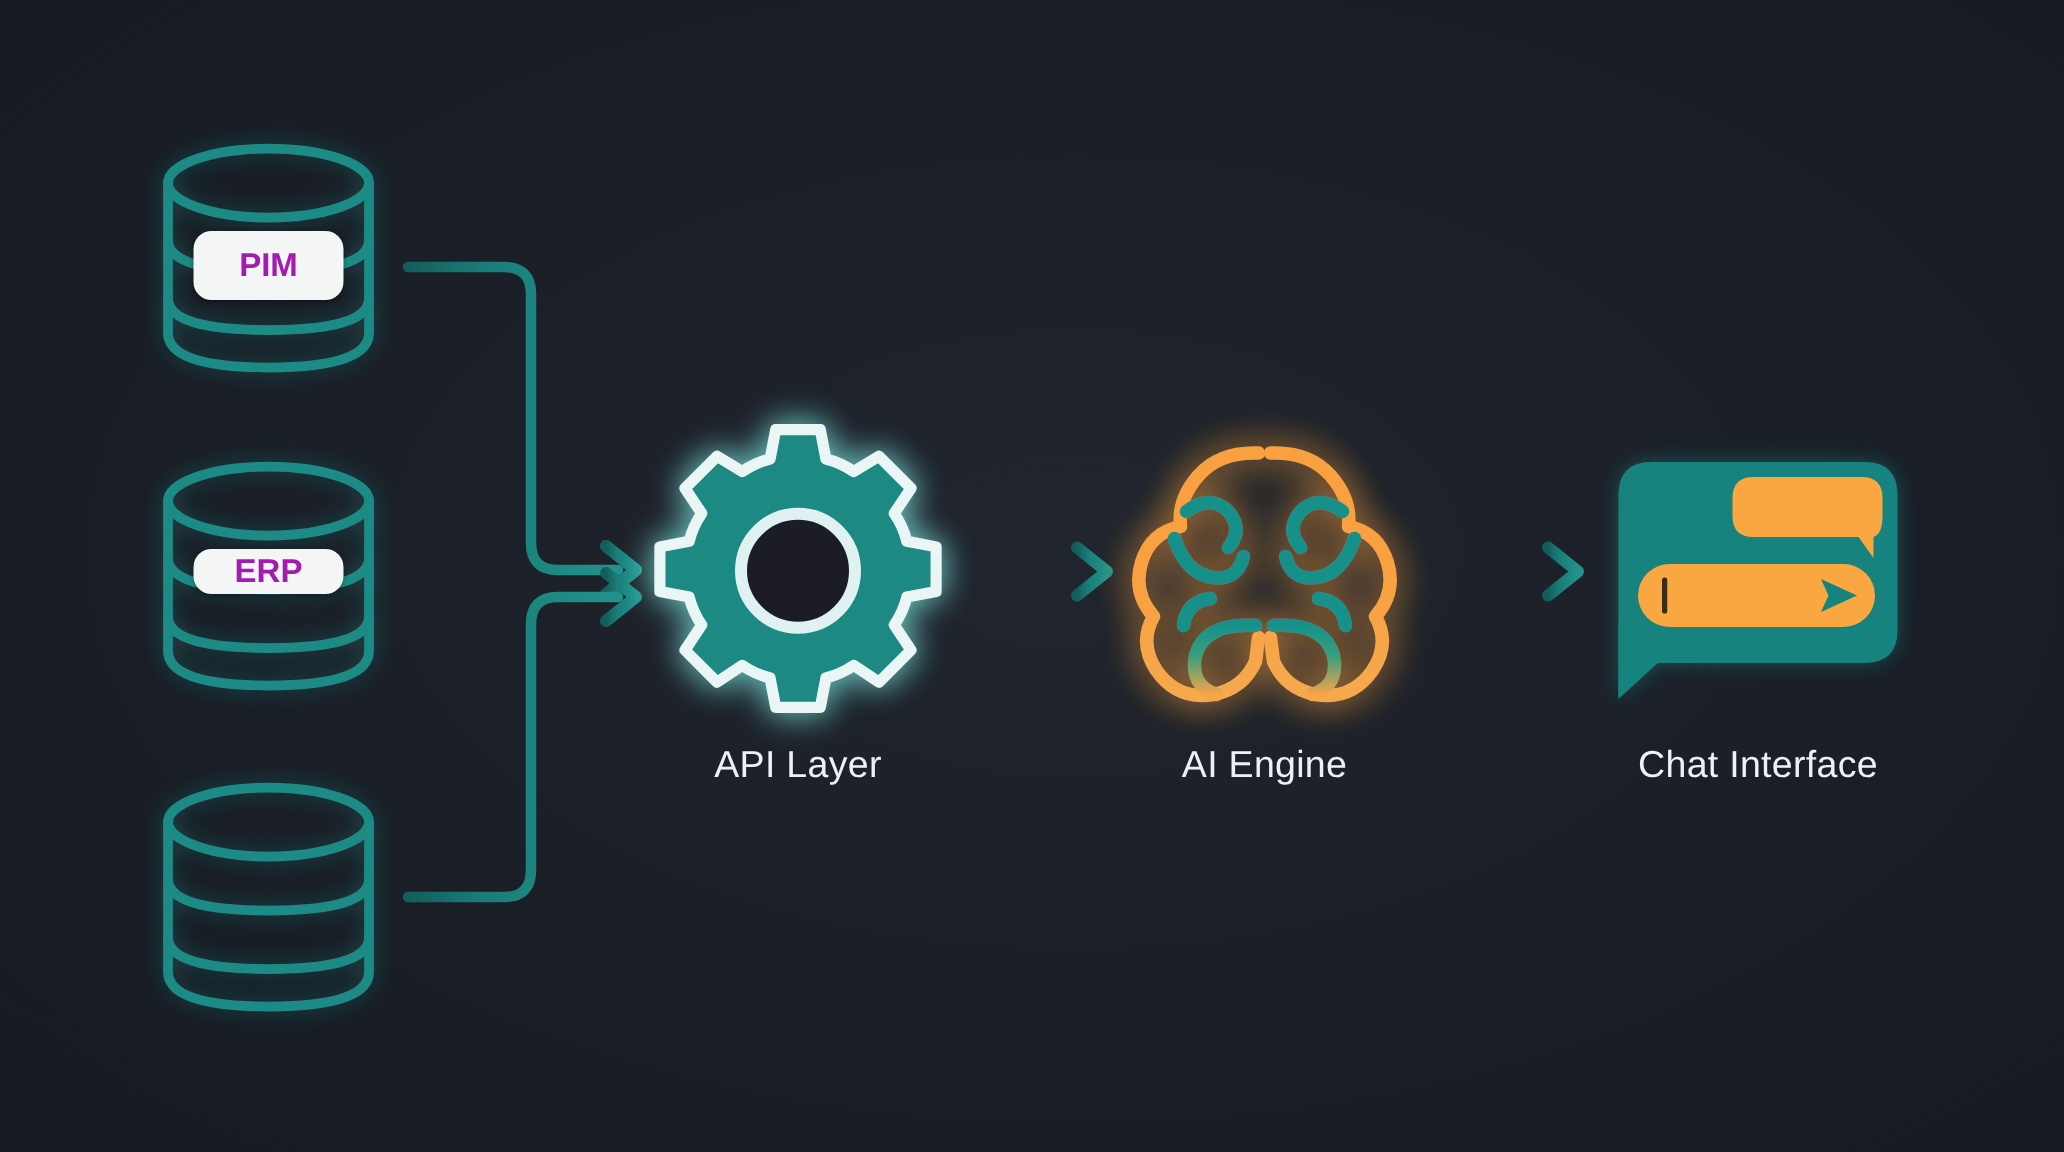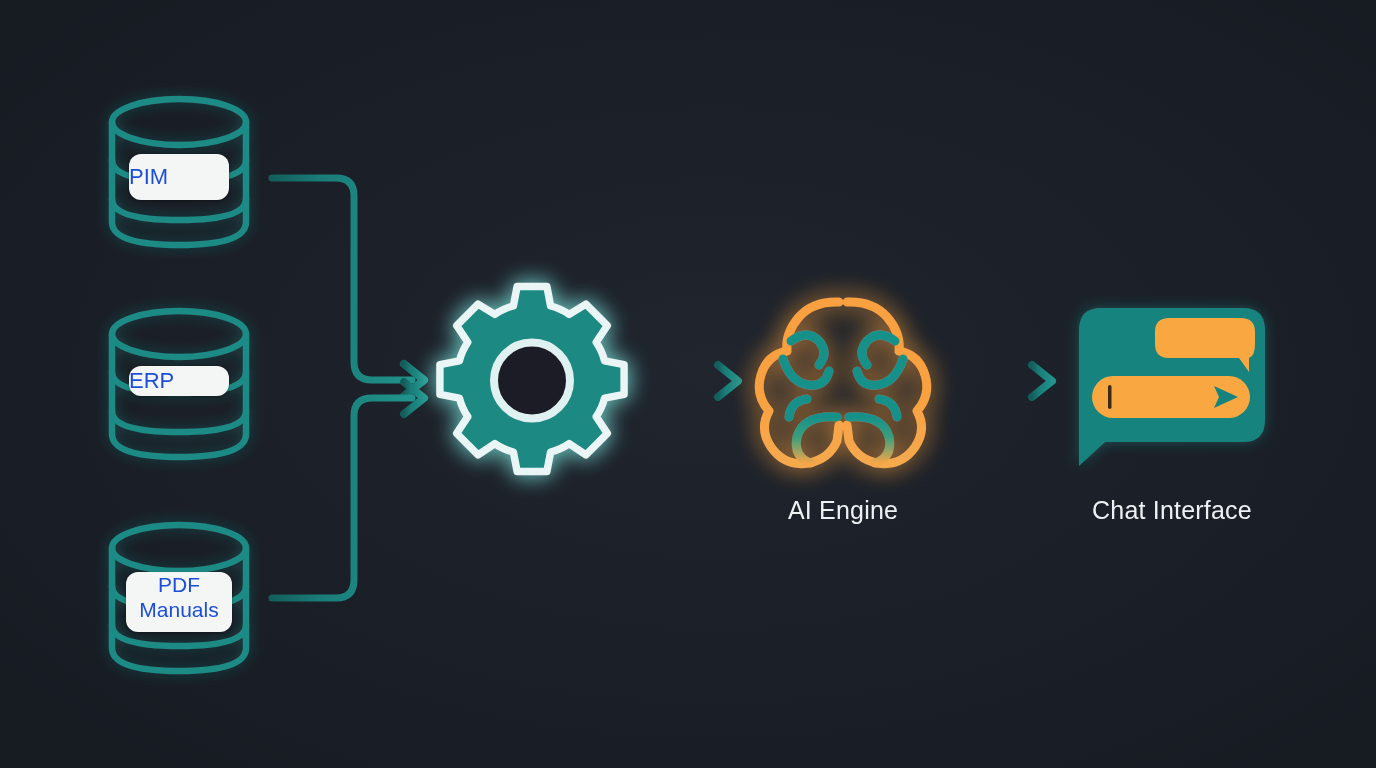--- a/index.html
+++ b/index.html
@@ -30,30 +30,31 @@
     font-size: 25px;
     font-family: "Liberation Sans", sans-serif;
     letter-spacing: 0.2px;
     white-space: nowrap;
     user-select: none;
   }
   .db-label {
     position: absolute;
     display: flex;
     align-items: center;
-    justify-content: flex-start;
+    justify-content: center;
     background: #f3f6f5;
     border-radius: 12px;
-    color: #1d4ed8;
+    color: #a21caf;
     font-family: "Liberation Sans", sans-serif;
     font-size: 22px;
     line-height: 26px;
     text-align: center;
     box-shadow: 0 1px 3px rgba(0,0,0,0.35);
     user-select: none;
+    font-weight: bold;
   }
   .db-label.two-line { font-size: 21px; line-height: 25px; }
 </style>
 </head>
 <body>
 
 <div id="stage">
 
   <svg id="diagram-svg" viewBox="0 0 1376 768">
     <defs>
@@ -212,25 +213,24 @@
   </svg>
 
   <div class="db-label" style="left:129px; top:154px; width:100px; height:46px;">
     <span>PIM</span>
   </div>
 
   <div class="db-label" style="left:129px; top:366px; width:100px; height:30px;">
     <span>ERP</span>
   </div>
 
-  <div class="db-label two-line" style="left:126px; top:572px; width:106px; height:60px; flex-direction:column;">
-    <span>PDF</span>
-    <span>Manuals</span>
-  </div>
-
+
+  <div class="node-label" style="left:382px; top:496px; width:300px;">
+    <span>API Layer</span>
+  </div>
 
   <div class="node-label" style="left:1022px; top:496px; width:300px;">
     <span>Chat Interface</span>
   </div>
 
   <div class="node-label" style="left:693px; top:496px; width:300px;">
     <span>AI Engine</span>
   </div>
 
 </div>

